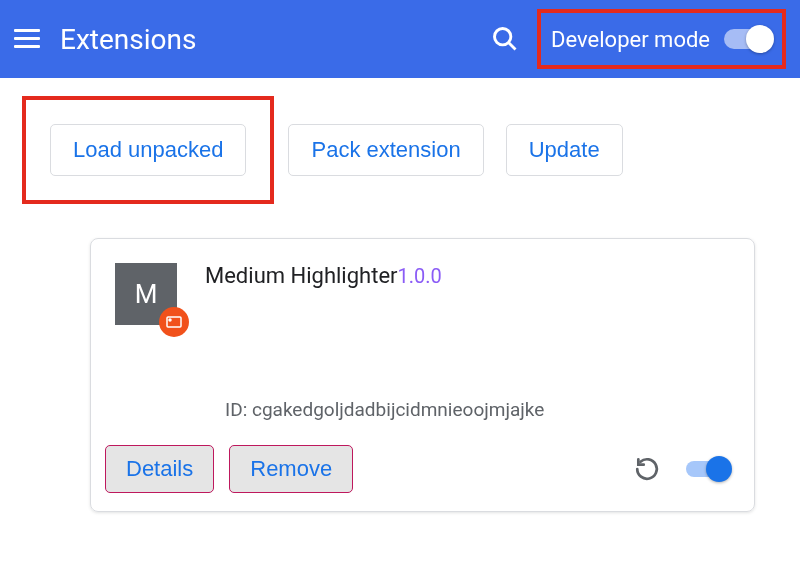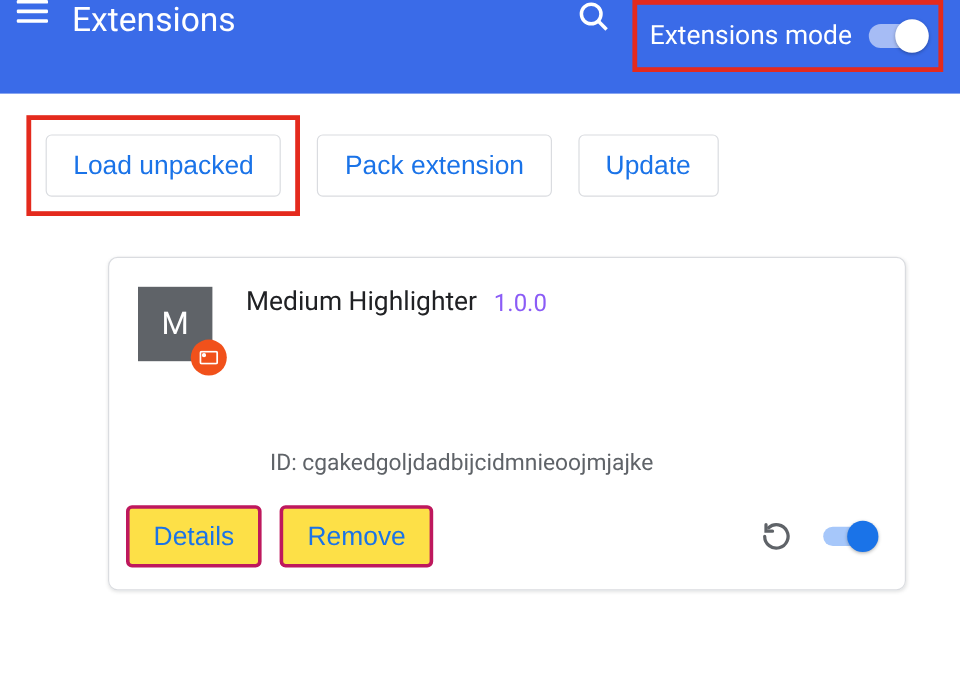--- a/index.html
+++ b/index.html
@@ -2,21 +2,21 @@
 <html><head>
 <meta charset="utf-8">
 <style>
   * { box-sizing: border-box; margin: 0; padding: 0; }
   html, body { width: 800px; height: 563px; font-family: Roboto, Arial, sans-serif; background: #fff; }
   
   
   .header {
     width: 100%; height: 78px;
     background: #3a6be8;
-    display: flex; 
+    display: flex; align-items: center;
     padding: 0 14px;
     color: #fff;
   }
   .hamburger-icon { width: 26px; height: 20px; margin-right: 20px; cursor: pointer; }
   .hamburger-icon div { height: 3px; background: #fff; border-radius: 1px; }
   .hamburger-icon div + div { margin-top: 5px; }
   .page-title { font-size: 28px; font-weight: 400; flex: 1; }
   .search-icon { width: 28px; height: 28px; margin-right: 18px; cursor: pointer; }
   .search-icon svg { width: 100%; height: 100%; }
   .dev-box {
@@ -48,21 +48,21 @@
     border-radius: 5px;
     padding: 12px 22px;
     font-size: 22px;
     color: #1a73e8;
     background: #fff;
     cursor: pointer;
     font-weight: 500;
   }
   .highlight-box {
     border: 4px solid #e42a1d;
-    padding: 12px;
+    padding: 24px;
     margin-right: 14px;
   }
   .toolbar .btn + .btn { margin-left: 22px; }
   
   
   .card {
     margin: 24px 45px 0 90px;
     border: 1px solid #dadce0;
     border-radius: 8px;
     box-shadow: 0 1px 3px rgba(60,64,67,.15);
@@ -83,36 +83,36 @@
   .ext-icon .badge {
     position: absolute;
     right: -12px; bottom: -12px;
     width: 30px; height: 30px;
     border-radius: 50%;
     background: #f1511b;
     display: flex; align-items: center; justify-content: center;
   }
   .ext-icon .badge svg { width: 16px; height: 12px; }
   .card-info { flex: 1; }
-  .ext-title { display: flex; align-items: flex-end; gap: 14px; margin-bottom: 110px;}
+  .ext-title { display: flex; align-items: flex-end; margin-bottom: 110px;}
   .ext-name { font-size: 22px; color: #202124; }
   .ext-ver { font-size: 20px; color: #8b5cf6; }
   .ext-id { font-size: 19px; color: #5f6368; margin-left: 20px; }
   
   .card-actions {
     display: flex; align-items: center;
     padding: 14px 24px 18px 14px;
   }
   .card-actions .btn {
-    border: 3px solid #be185d;
+    border: 1px solid #be185d;
     border-radius: 5px;
     padding: 10px 20px;
     font-size: 22px;
     color: #1a73e8;
-    background: #fde047;
+    background: #e5e5e5;
     cursor: pointer;
     font-weight: 500;
   }
   .card-actions .btn + .btn { margin-left: 15px; }
   .spacer { flex: 1; }
   .reload-icon { width: 26px; height: 26px; cursor: pointer; margin-right: 26px; }
   .reload-icon svg { width:100%; height:100%; }
   .toggle2 {
     width: 44px; height: 16px; border-radius: 8px;
     background: #a6c7fa;
@@ -135,21 +135,21 @@
       <div></div>
   </div>
   <div class="page-title">Extensions</div>
   <div class="search-icon">
     <svg viewBox="0 0 24 24" fill="none" stroke="#fff" stroke-width="2.5">
       <circle cx="10" cy="10" r="7"></circle>
       <line x1="15" y1="15" x2="21" y2="21"></line>
     </svg>
   </div>
   <div class="dev-box">
-    <span class="dev-label">Extensions mode</span>
+    <span class="dev-label">Developer mode</span>
     <div class="toggle on">
       <div class="knob"></div>
     </div>
   </div>
 </div>
 
 <div class="toolbar">
   <div class="highlight-box">
     <button class="btn">Load unpacked</button>
   </div>

